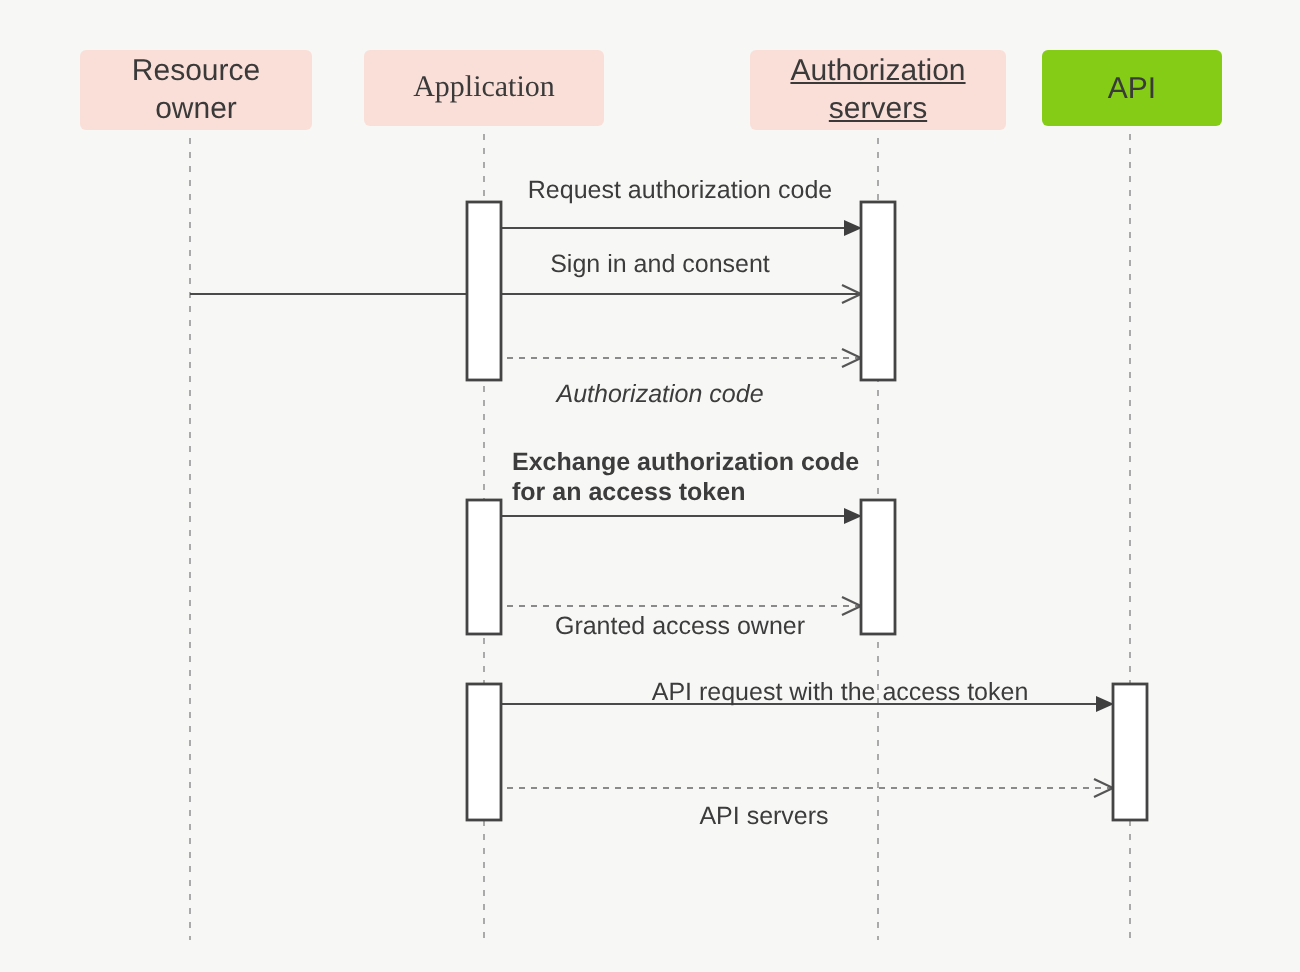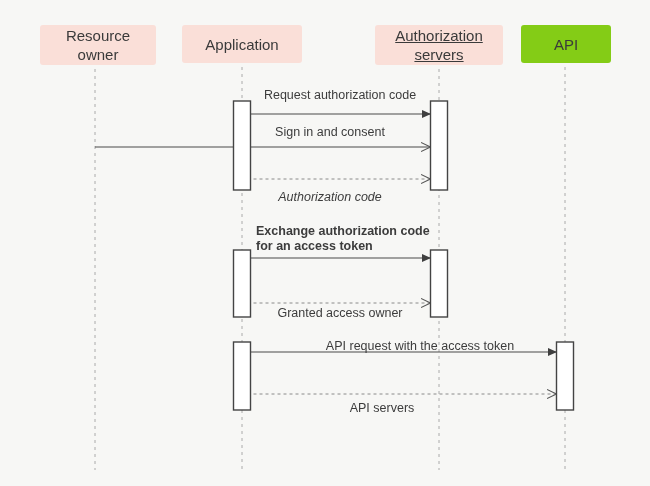--- a/index.html
+++ b/index.html
@@ -95,21 +95,21 @@
         <rect x="233.5" y="250" width="17" height="67" fill="#ffffff" stroke="#444" stroke-width="1.4"></rect>
         <rect x="430.5" y="250" width="17" height="67" fill="#ffffff" stroke="#444" stroke-width="1.4"></rect>
         <rect x="233.5" y="342" width="17" height="68" fill="#ffffff" stroke="#444" stroke-width="1.4"></rect>
         <rect x="556.5" y="342" width="17" height="68" fill="#ffffff" stroke="#444" stroke-width="1.4"></rect>
       </g>
   </svg>
 
   <div id="actor-boxes">
       <div class="actor-box" style="left: 40px; top: 25px; width: 116px; height: 40px; background: rgb(250, 223, 216);"><span>Resource
 owner</span></div>
-      <div class="actor-box" style="left: 182px; top: 25px; width: 120px; height: 38px; background: rgb(250, 223, 216);"><span>Application</span></div>
+      <div class="actor-box" style="left: 182px; top: 25px; width: 120px; height: 38px; background: rgb(250, 223, 216); font-family: Liberation Serif, serif;"><span>Application</span></div>
       <div class="actor-box" style="left: 375px; top: 25px; width: 128px; height: 40px; background: rgb(250, 223, 216); text-decoration: underline;"><span>Authorization
 servers</span></div>
       <div class="actor-box" style="left: 521px; top: 25px; width: 90px; height: 38px; background: #84cc16;"><span>API</span></div>
     </div>
   <div id="message-labels">
       <div class="msg-label center" style="left: 340px; top: 88px;">Request authorization code</div>
       <div class="msg-label center" style="left: 330px; top: 125px;">Sign in and consent</div>
       <div class="msg-label center" style="left: 330px; top: 190px; font-style: italic;">Authorization code</div>
       <div class="msg-label left" style="left: 256px; top: 224px;">Exchange authorization code
 for an access token</div>

